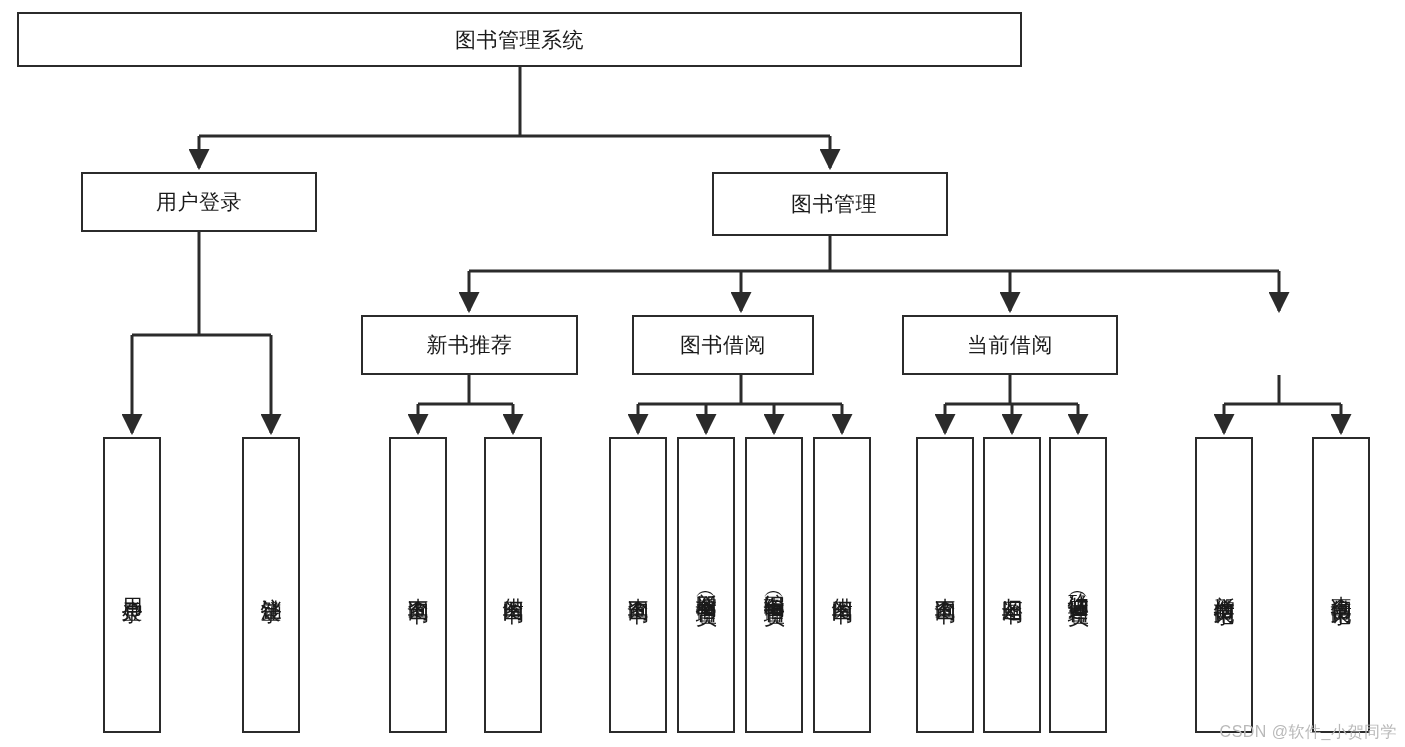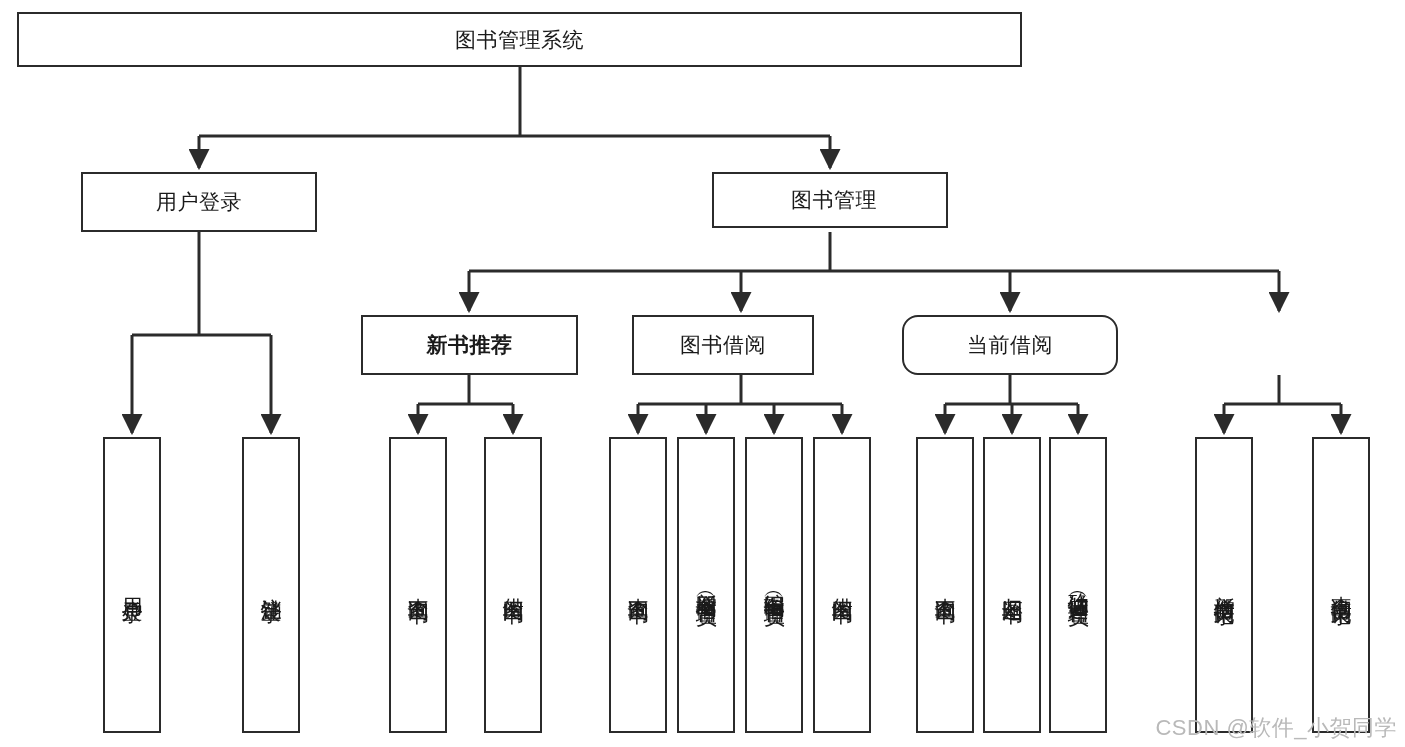--- a/index.html
+++ b/index.html
@@ -47,21 +47,21 @@
     font-size: 21px;
     line-height: 1.45;
     letter-spacing: 2px;
     text-align: center;
     padding: 4px 0;
   }
   .watermark {
     position: absolute;
     right: 8px;
     bottom: 4px;
-    font-size: 22px;
+    font-size: 16px;
     color: #b9b9b9;
     white-space: nowrap;
     letter-spacing: 0.5px;
   }
 </style>
 </head>
 <body>
 
 <div id="diagram-root">
 
@@ -111,25 +111,25 @@
       <path d="M 1279 375 L 1279 404"></path>
       <path d="M 1224 404 L 1341 404"></path>
       <path d="M 1224 404 L 1224 433" marker-end="url(#arrow)"></path>
       <path d="M 1341 404 L 1341 433" marker-end="url(#arrow)"></path>
     </g>
   </svg>
 
   <div class="node-box node-h" style="left:17px; top:12px; width:1005px; height:55px;text-align:right;">图书管理系统</div>
 
   <div class="node-box node-h" style="left:81px; top:172px; width:236px; height:60px;">用户登录</div>
-  <div class="node-box node-h" style="left:712px; top:172px; width:236px; height:56px;padding-left:8px;">图书管理</div>
+  <div class="node-box node-h" style="left:712px; top:172px; width:236px; height:64px;padding-left:8px;">图书管理</div>
 
-  <div class="node-box node-h" style="left:361px; top:315px; width:217px; height:60px;font-weight:bold;">新书推荐</div>
+  <div class="node-box node-h" style="left:361px; top:315px; width:217px; height:60px;">新书推荐</div>
   <div class="node-box node-h" style="left:632px; top:315px; width:182px; height:60px;">图书借阅</div>
-  <div class="node-box node-h" style="left:902px; top:315px; width:216px; height:60px;border-radius:16px;">当前借阅</div>
+  <div class="node-box node-h" style="left:902px; top:315px; width:216px; height:60px;">当前借阅</div>
 
   <div class="node-box node-v" style="left:103px; top:437px; width:58px; height:296px;">用户登录</div>
   <div class="node-box node-v" style="left:242px; top:437px; width:58px; height:296px;">注销登录</div>
 
   <div class="node-box node-v" style="left:389px; top:437px; width:58px; height:296px;">查询图书</div>
   <div class="node-box node-v" style="left:484px; top:437px; width:58px; height:296px;">借阅图书</div>
 
   <div class="node-box node-v" style="left:609px; top:437px; width:58px; height:296px;">查询图书</div>
   <div class="node-box node-v" style="left:677px; top:437px; width:58px; height:296px;">新增图书（管理员）</div>
   <div class="node-box node-v" style="left:745px; top:437px; width:58px; height:296px;">编辑图书（管理员）</div>

